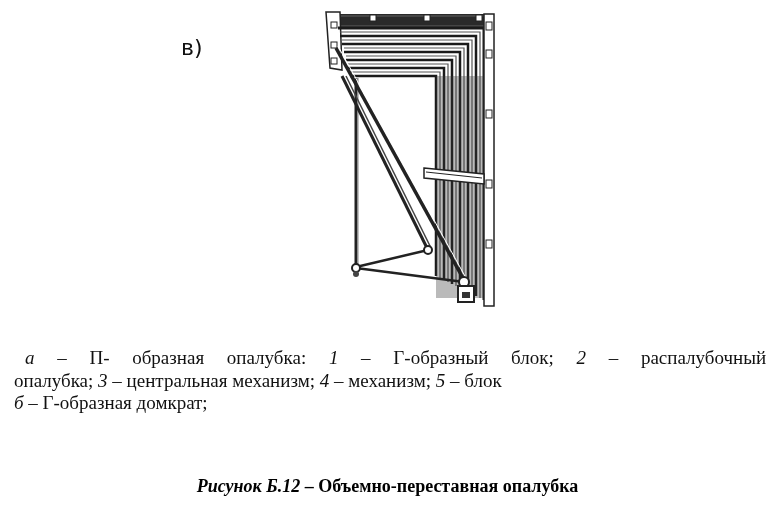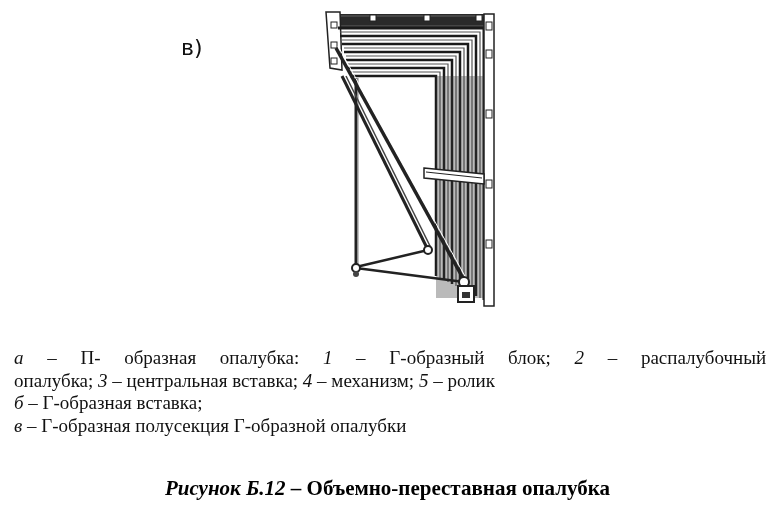--- a/index.html
+++ b/index.html
@@ -37,30 +37,31 @@
       width: 752px;
       font-family: "Liberation Serif", serif;
       font-size: 19px;
       line-height: 22.5px;
       color: #111;
     }
     .legend .line { display: block; }
     .legend .justify {
       text-align: justify;
       text-align-last: justify;
+      margin-left: 11px;
     }
     .legend i { font-style: italic; }
     .caption {
       position: absolute;
       left: 0;
       width: 775px;
       top: 476px;
       text-align: center;
       font-family: "Liberation Serif", serif;
-      font-size: 21px;
+      font-size: 18px;
       font-weight: bold;
       color: #000;
     }
     .caption i { font-style: italic; }
   </style>
 </head>
 <body>
 
 <div class="panel-label">в)</div>
 
@@ -121,18 +122,17 @@
   <circle cx="32" cy="264" r="3" fill="#444"></circle>
   <circle cx="104" cy="240" r="4" fill="#fff" stroke="#222" stroke-width="2"></circle>
   <circle cx="140" cy="272" r="5" fill="#fff" stroke="#222" stroke-width="2"></circle>
 
   <rect x="134" y="276" width="16" height="16" fill="#fff" stroke="#222" stroke-width="2"></rect>
   <rect x="138" y="282" width="8" height="6" fill="#333"></rect>
 </svg>
 
 <div class="legend">
   <span class="line justify"><i>а</i> <span>–</span> <span>П- образная опалубка:</span> <i>1</i> <span>–</span> <span>Г-образный блок;</span> <i>2</i> <span>–</span> <span>распалубочный</span></span>
-  <span class="line"><span>опалубка;</span> <i>3</i> <span>–</span> <span>центральная вставка;</span> <i>4</i> <span>–</span> <span>механизм;</span> <i>5</i> <span>–</span> <span>ролик</span></span>
-  <span class="line"><i>б</i> <span>–</span> <span>Г-образная вставка;</span></span>
-  <span class="line"><i>в</i> <span>–</span> <span>Г-образная полусекция Г-образной опалубки</span></span>
+  <span class="line"><span>опалубка;</span> <i>3</i> <span>–</span> <span>центральная механизм;</span> <i>4</i> <span>–</span> <span>механизм;</span> <i>5</i> <span>–</span> <span>блок</span></span>
+  <span class="line"><i>б</i> <span>–</span> <span>Г-образная домкрат;</span></span>
 </div>
 
 <div class="caption"><i>Рисунок Б.12</i> <span>–</span> <span>Объемно-переставная опалубка</span></div>
 
 </body></html>

